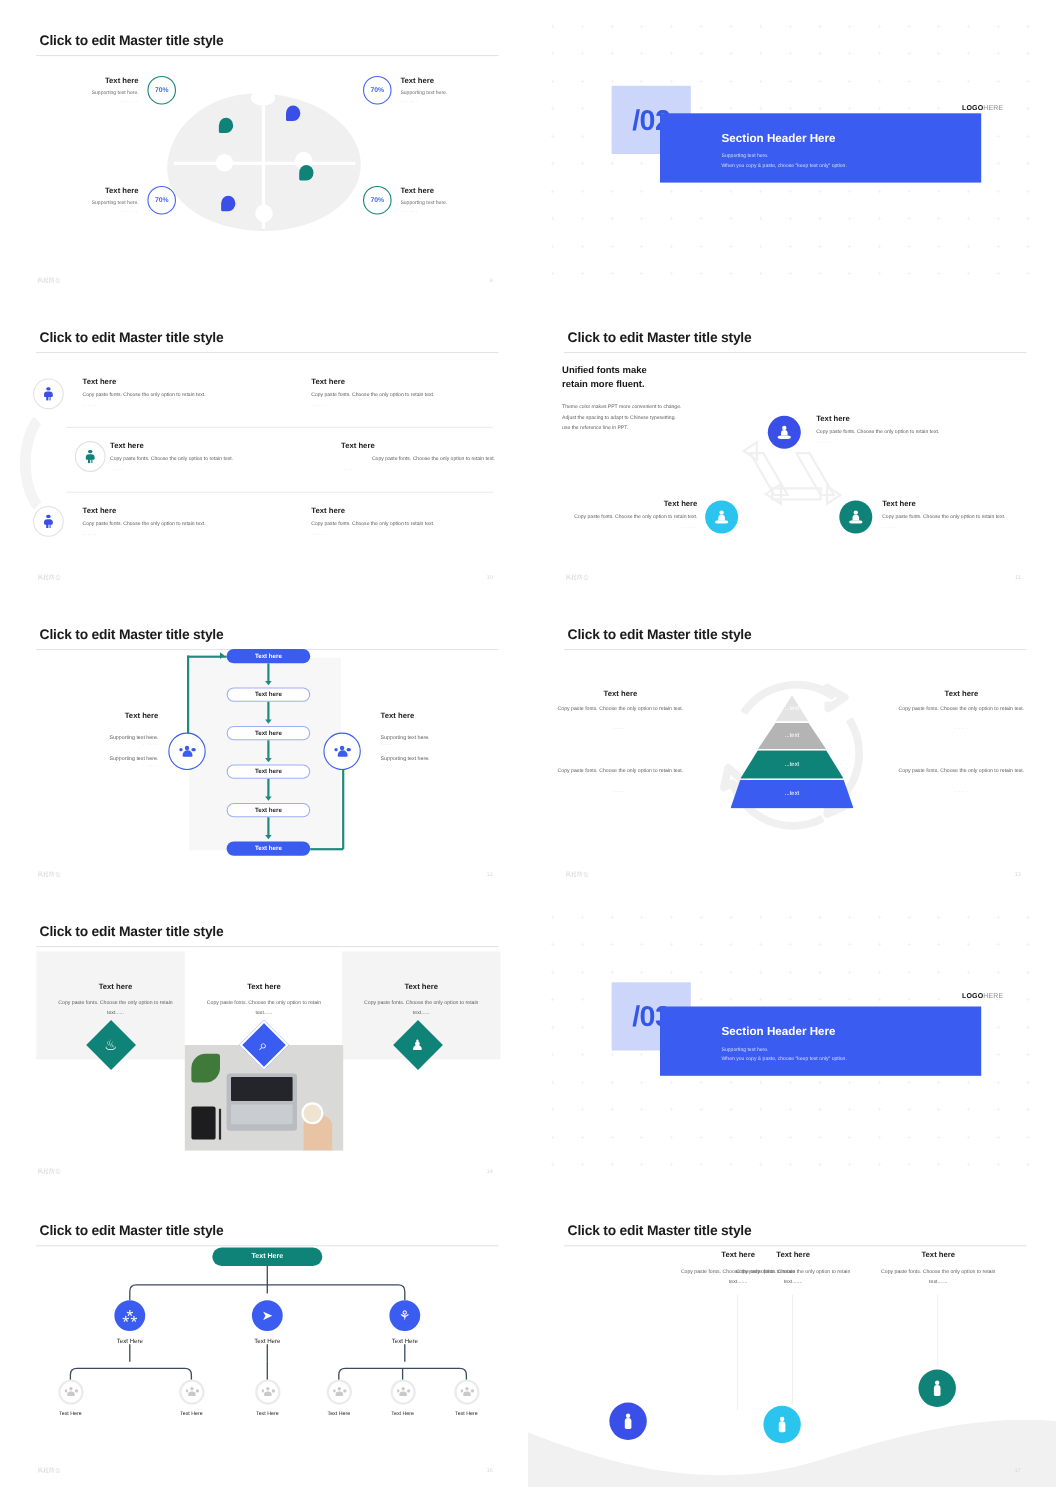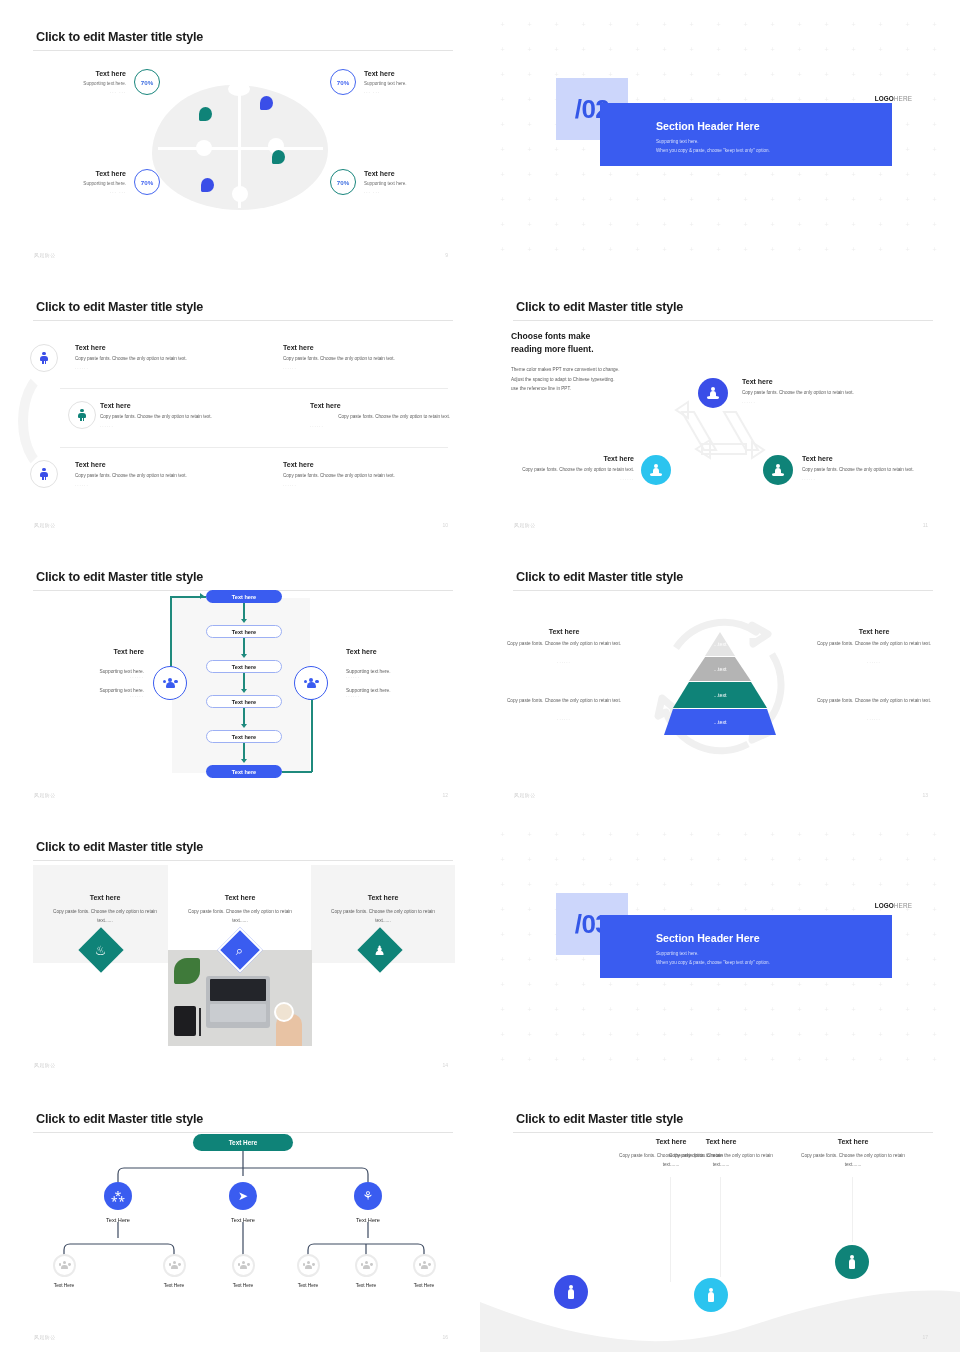--- a/index.html
+++ b/index.html
@@ -559,22 +559,22 @@
 
     <div class="footer-logo">风起防公</div>
     <div class="page-num">10</div>
   </div>
 
   <div class="slide">
     <div class="title">Click to edit Master title style</div>
     <div class="title-rule"></div>
 
     <div style="position:absolute;left:31px;top:60px;width:180px;">
-      <div class="lead-h">Choose fonts make</div>
-      <div class="lead-h">reading more fluent.</div>
+      <div class="lead-h">Unified fonts make</div>
+      <div class="lead-h">retain more fluent.</div>
       <div style="height:9px;"></div>
       <div class="lead-p">Theme color makes PPT more convenient to change.</div>
       <div class="lead-p">Adjust the spacing to adapt to Chinese typesetting.</div>
       <div class="lead-p">use the reference line in PPT.</div>
     </div>
 
     <svg class="tri-arrows" viewBox="0 0 140 80">
       <path d="M46 62 L24 24 L36 24 L58 62 Z" fill="none" stroke="#f0f0f0" stroke-width="2"></path>
       <path d="M18 22 L30 14 L30 30 Z" fill="none" stroke="#f0f0f0" stroke-width="2"></path>
       <path d="M78 24 L100 62 L88 62 L66 24 Z" fill="none" stroke="#f0f0f0" stroke-width="2"></path>

